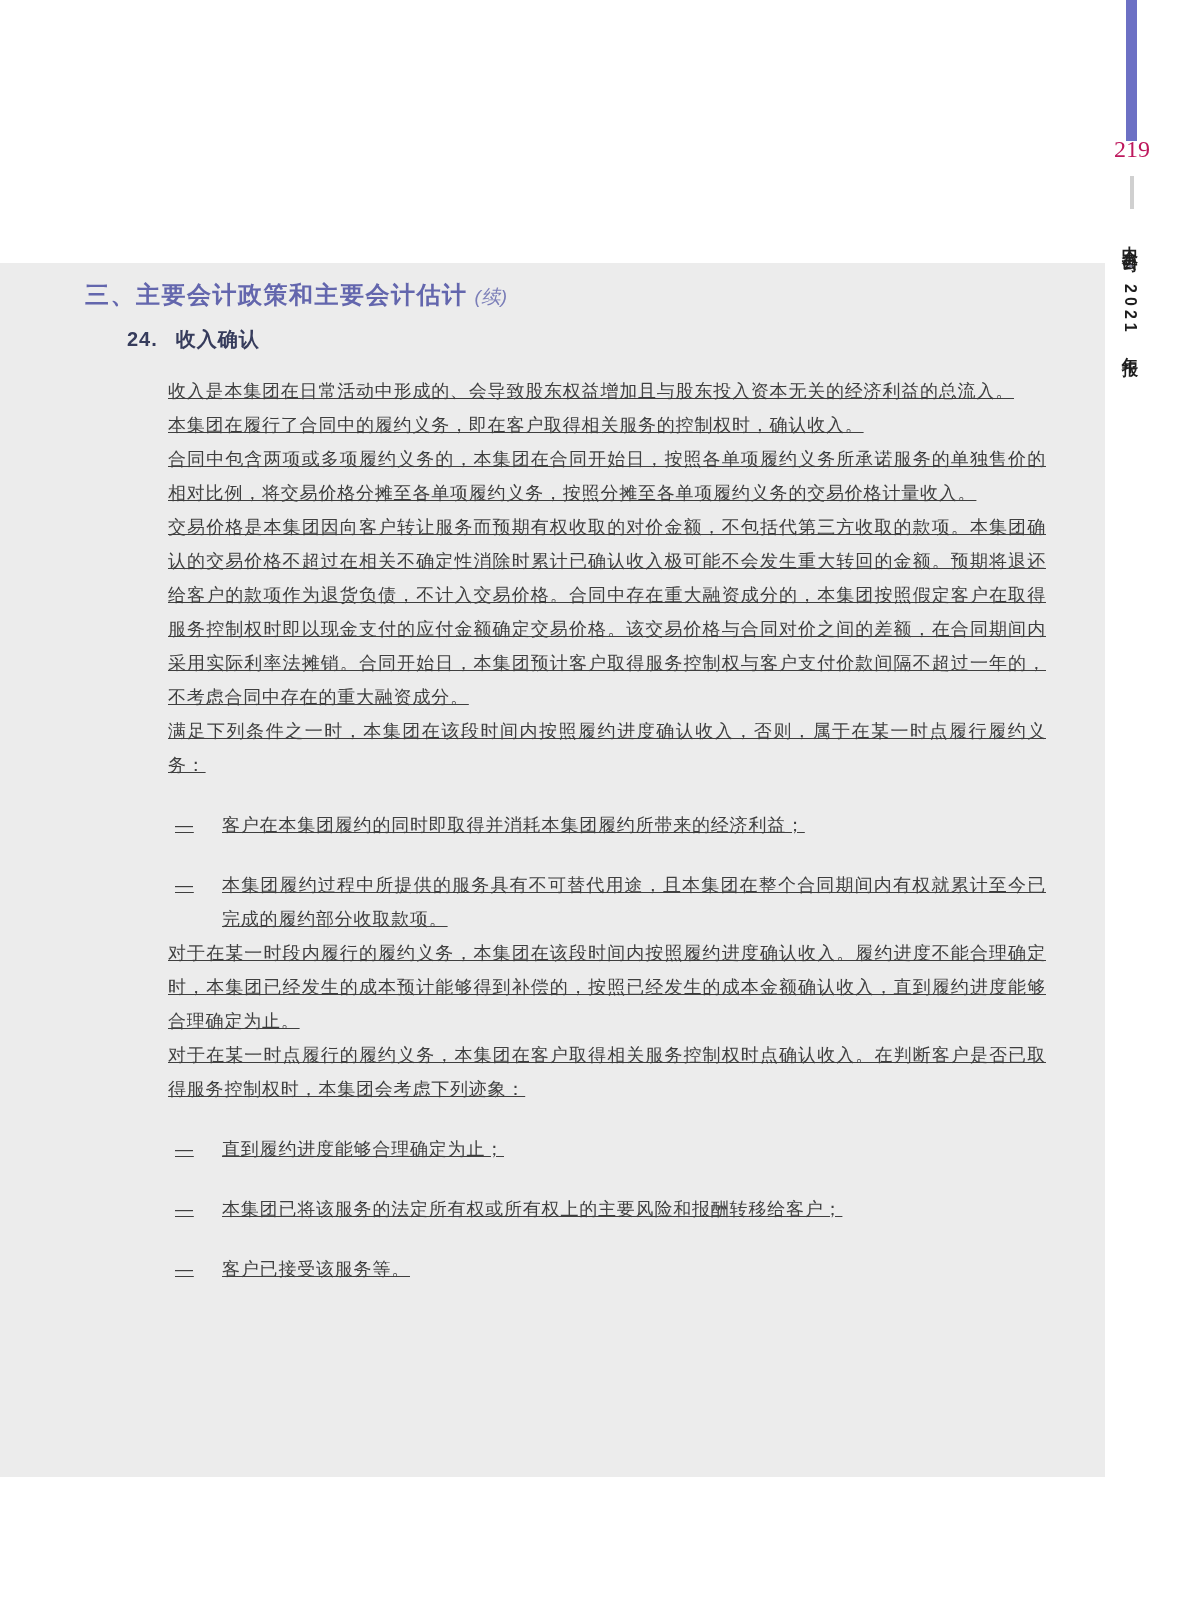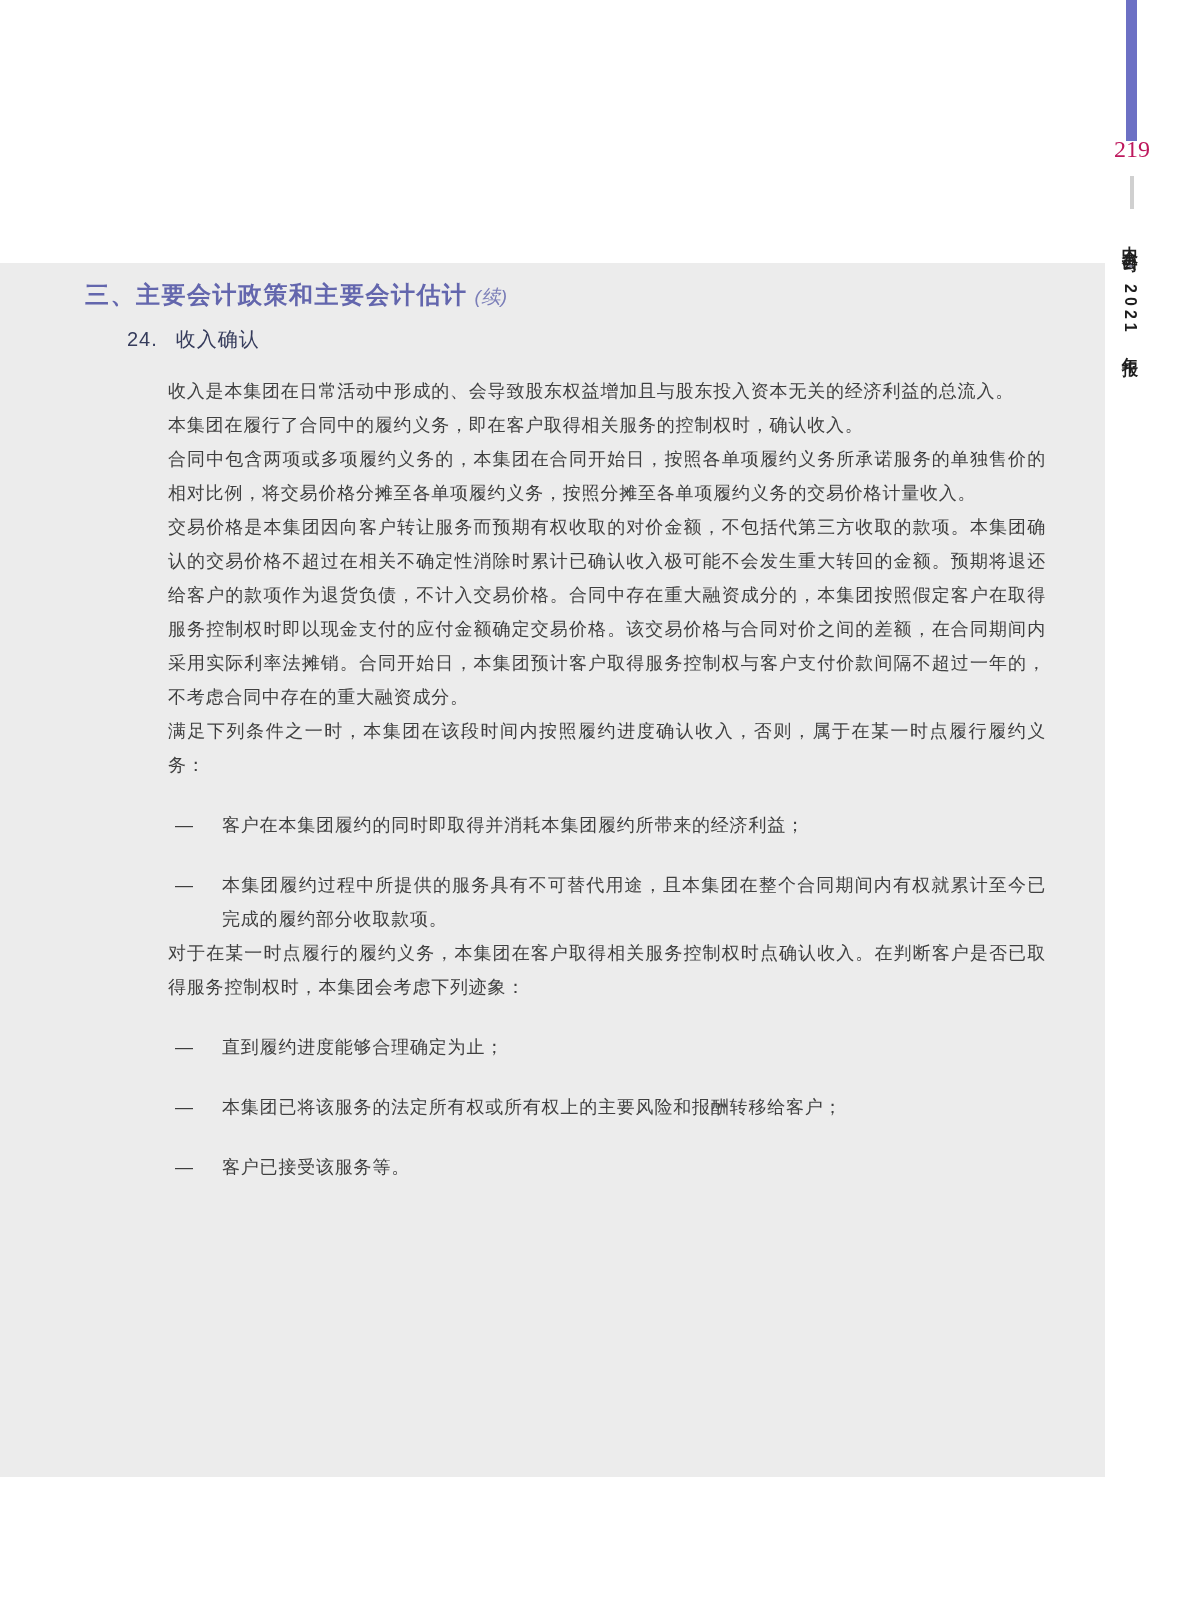--- a/index.html
+++ b/index.html
@@ -29,31 +29,31 @@
   .sec-cont {
     font-style:italic; font-weight:normal;
     font-size:19px; margin-left:7px; color:#7B7EB8;
     letter-spacing:0.5px;
   }
 
   
   .subsection {
     display:flex; gap:18px;
     margin-left:127px; margin-top:12px;
-    font-size:20px; font-weight:normal;
+    font-size:20px; font-weight:bold;
     color:#363C5C; letter-spacing:1px;
     line-height:28px;
   }
 
   
   .body-text {
     margin-left:168px; margin-top:21px;
     width:878px;
     font-size:18px; line-height:34px;
-    letter-spacing:0.8px; color:#3F3F3F;
+    letter-spacing:0.8px; color:#3F3F3F;text-decoration:underline;
   }
   .body-text p { text-align:justify; }
   .body-text > :first-child { margin-top:0; }
   .bullet { display:flex; margin-top:26px; }
   .bullet .marker { flex:0 0 54px; padding-left:7px; }
   .bullet .btext { flex:1; text-align:justify; }
 
   
   .v-bar {
     position:absolute; left:1126px; top:0;
@@ -114,20 +114,21 @@
 
     <div class="bullet">
       <span class="marker">—</span>
       <span class="btext">客户在本集团履约的同时即取得并消耗本集团履约所带来的经济利益；</span>
     </div>
     <div class="bullet">
       <span class="marker">—</span>
       <span class="btext">本集团履约过程中所提供的服务具有不可替代用途，且本集团在整个合同期间内有权就累计至今已完成的履约部分收取款项。</span>
     </div>
 
+    <p>对于在某一时段内履行的履约义务，本集团在该段时间内按照履约进度确认收入。履约进度不能合理确定时，本集团已经发生的成本预计能够得到补偿的，按照已经发生的成本金额确认收入，直到履约进度能够合理确定为止。</p>
     <p>对于在某一时点履行的履约义务，本集团在客户取得相关服务控制权时点确认收入。在判断客户是否已取得服务控制权时，本集团会考虑下列迹象：</p>
 
     <div class="bullet">
       <span class="marker">—</span>
       <span class="btext">直到履约进度能够合理确定为止；</span>
     </div>
     <div class="bullet">
       <span class="marker">—</span>
       <span class="btext">本集团已将该服务的法定所有权或所有权上的主要风险和报酬转移给客户；</span>
     </div>

